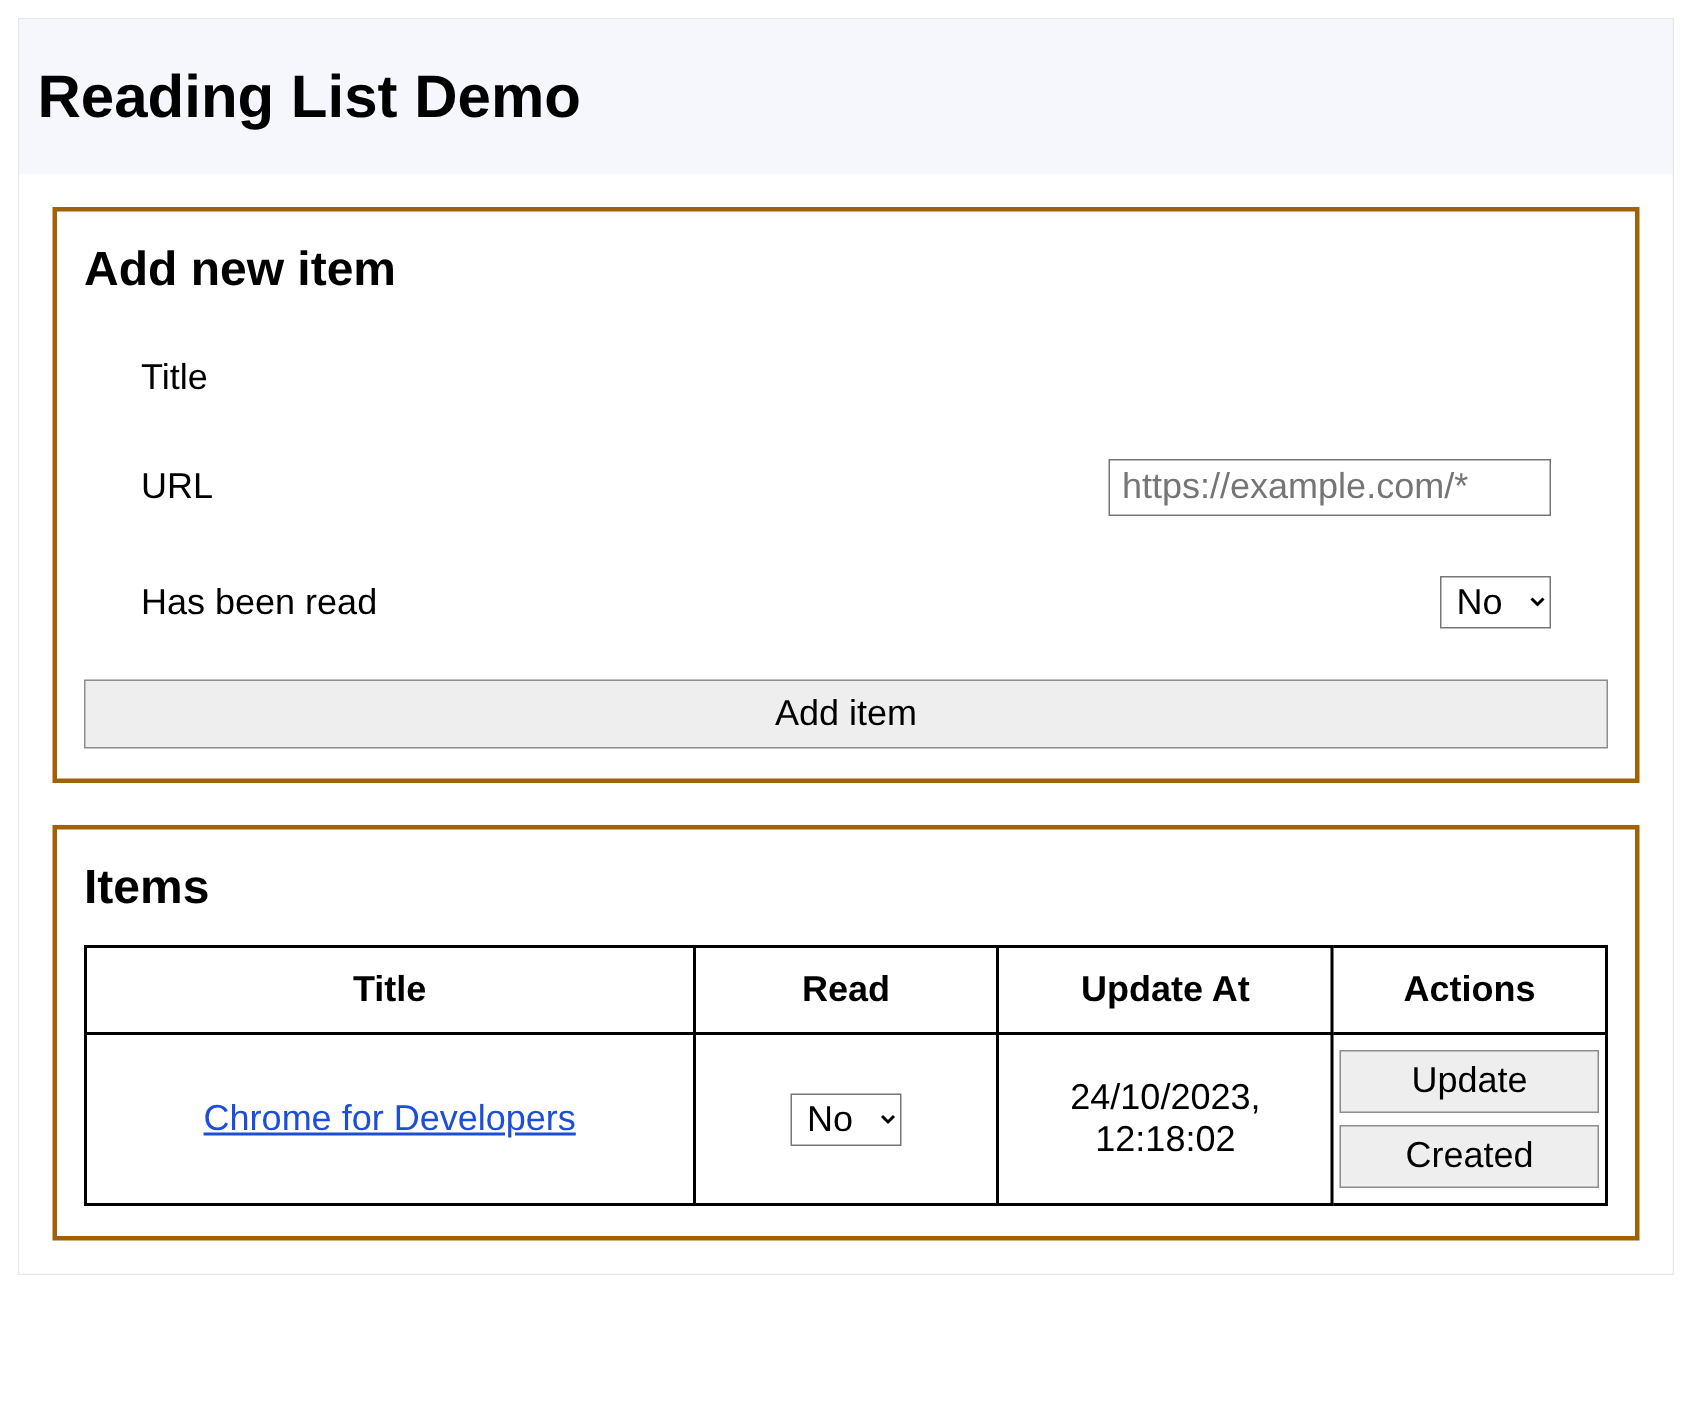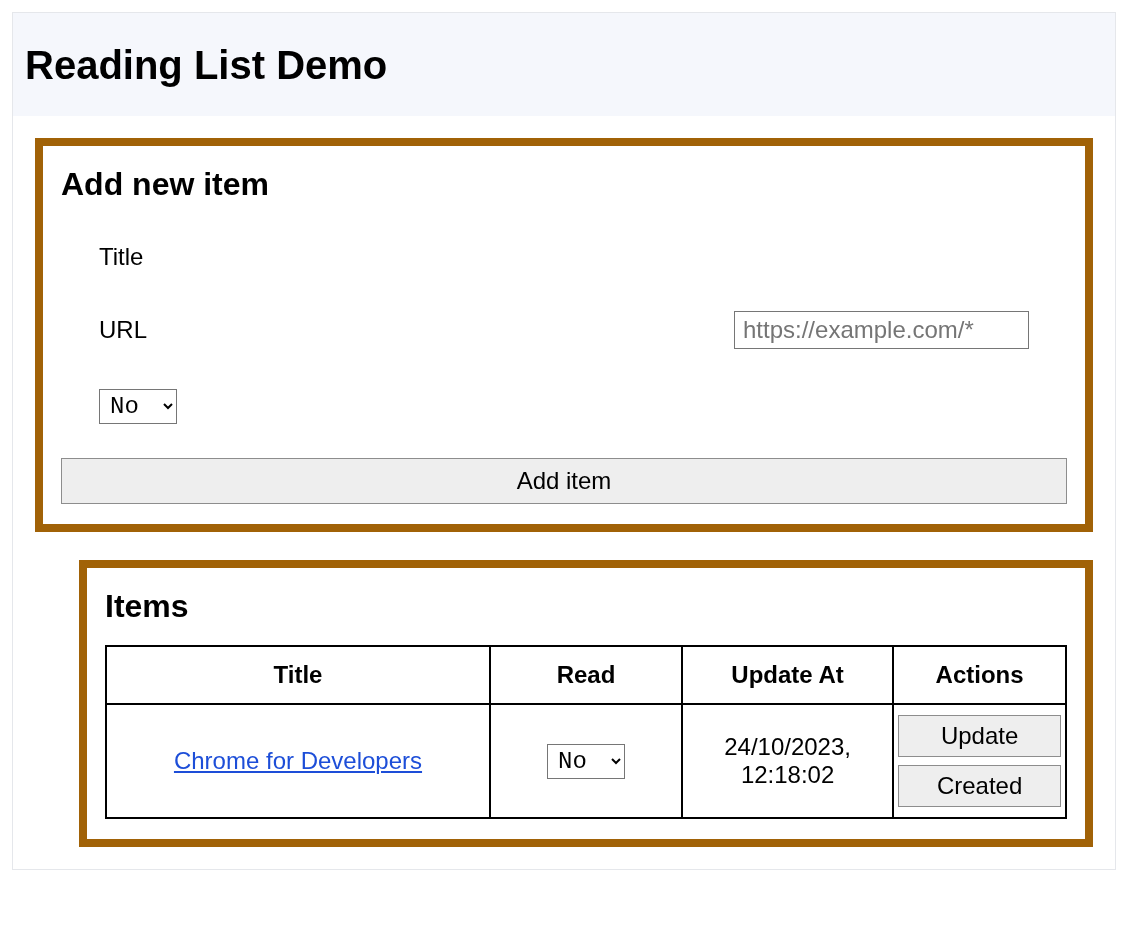--- a/index.html
+++ b/index.html
@@ -22,26 +22,26 @@
     .header h1 {
       margin: 0;
       font-size: 40px;
       font-weight: 800;
     }
     .body-area {
       padding: 22px;
       background: #fff;
     }
     .panel {
-      border: 8px solid #a16207;
+      border: 3px solid #a16207;
       padding: 14px 18px 20px 18px;
       margin-bottom: 28px;
       background: #fff;
     }
-    .panel:last-child { margin-bottom: 0; margin-left: 44px; }
+    .panel:last-child { margin-bottom: 0; }
     .panel h2 {
       margin: 6px 0 20px 0;
       font-size: 32px;
       font-weight: 800;
     }
     .form-row {
       display: flex;
       justify-content: space-between;
       align-items: center;
       padding: 20px 38px;
@@ -54,21 +54,21 @@
       font-size: 24px;
       padding: 4px 8px;
       border: 1.5px solid #767676;
       font-family: inherit;
       width: 295px;
     }
     select {
       font-size: 24px;
       padding: 2px 6px;
       border: 1.5px solid #767676;
-      font-family: Liberation Mono, monospace;
+      font-family: Liberation Sans, sans-serif;
       background: #fff;
     }
     .add-button {
       display: block;
       width: 100%;
       font-size: 24px;
       padding: 8px 0;
       margin-top: 14px;
       background: #eeeeee;
       border: 1px solid #8d8d8d;
@@ -133,20 +133,21 @@
       <div class="form-row">
         <span class="form-label">Title</span>
       </div>
 
       <div class="form-row">
         <span class="form-label">URL</span>
         <input type="text" placeholder="https://example.com/*" style="">
       </div>
 
       <div class="form-row">
+        <span class="form-label">Has been read</span>
         <select>
           <option selected="">No</option>
           <option>Yes</option>
         </select>
       </div>
 
       <button class="add-button">Add item</button>
     </div>
 
     <div class="panel">

